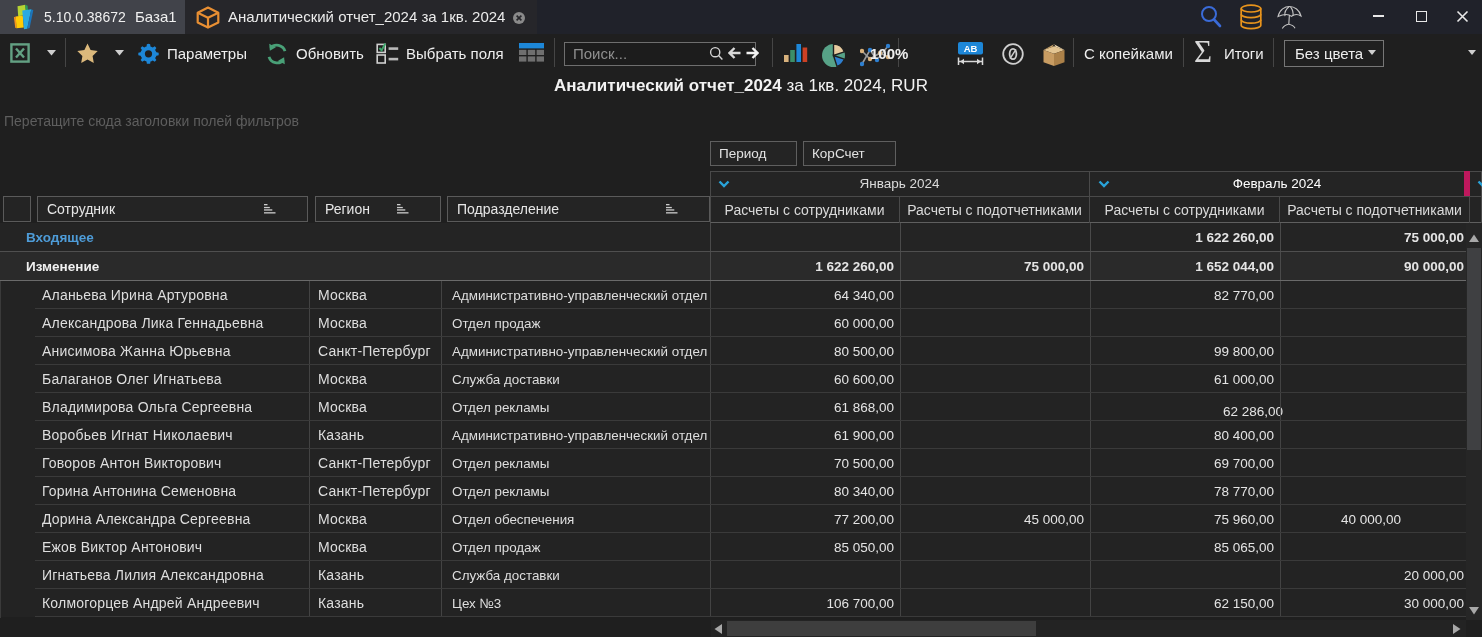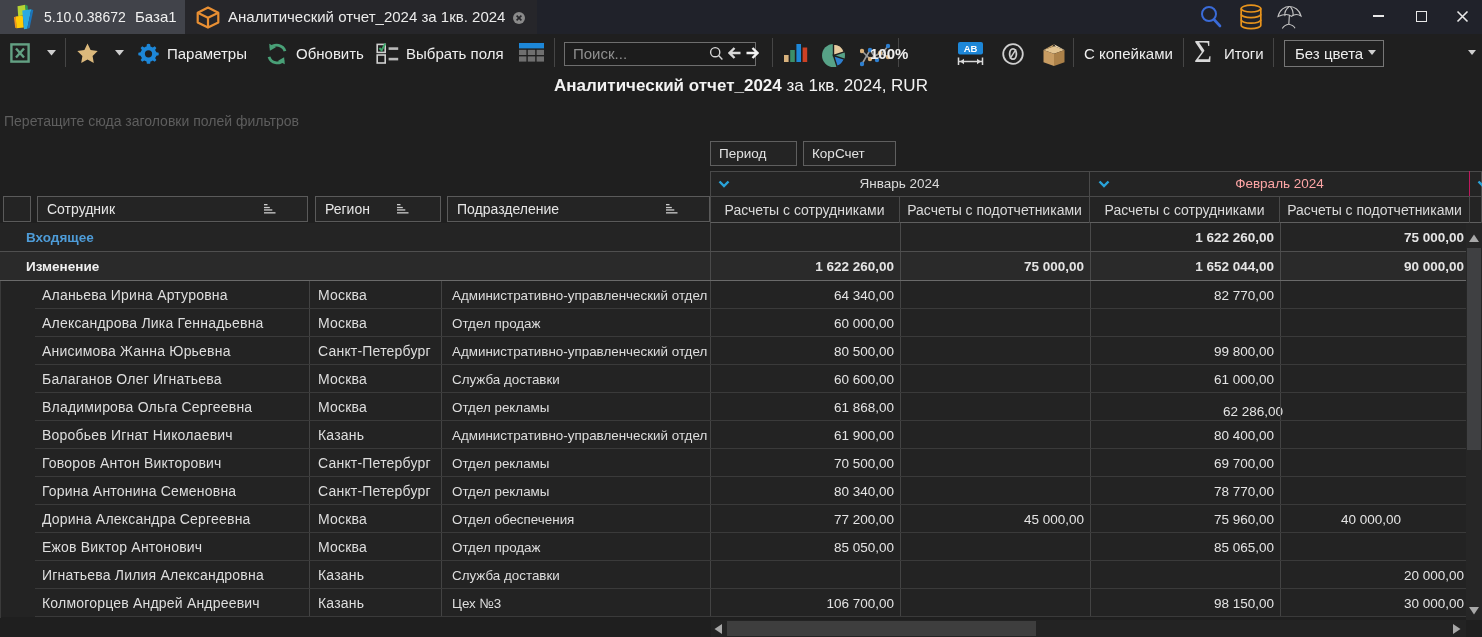--- a/index.html
+++ b/index.html
@@ -186,21 +186,21 @@
   </svg>
 <div class="abs" style="left:0;top:76px;width:1482px;height:22px;text-align:center;font-size:17px;color:#f2f2f2;"><b>Аналитический отчет_2024</b> за 1кв. 2024, RUR</div>
 <div class="abs" style="left:4px;top:113px;font-size:14px;color:#5e5e5e;">Перетащите сюда заголовки полей фильтров</div>
 <div class="abs" style="left:710px;top:141px;width:87px;height:25px;border:1px solid #5f5f5f;background:#242424;font-size:13.5px;display:flex;align-items:center;padding-left:8px;box-sizing:border-box;color:#e2e2e2;">Период</div>
 <div class="abs" style="left:803px;top:141px;width:93px;height:25px;border:1px solid #5f5f5f;background:#242424;font-size:13.5px;display:flex;align-items:center;padding-left:8px;box-sizing:border-box;color:#e2e2e2;">КорСчет</div>
 <div class="abs" style="left:710px;top:171px;width:772px;height:25px;background:#242424;border-top:1px solid #4a4a4a;border-left:1px solid #4a4a4a;box-sizing:border-box;"></div>
 <div class="abs" style="left:710px;top:171px;width:380px;height:25px;border-right:1px solid #4a4a4a;box-sizing:border-box;display:flex;align-items:center;justify-content:center;font-size:13.5px;color:#dadada;">Январь 2024</div>
 <svg class="ico" style="left:718px;top:180px;" width="12" height="8" viewBox="0 0 12 8">
     <path d="M1.5 1.5 L6 6 L10.5 1.5" fill="none" stroke="#29a3d9" stroke-width="2.4"></path>
   </svg>
-<div class="abs" style="left:1090px;top:171px;width:380px;height:25px;border-right:1px solid #be185d;box-sizing:border-box;display:flex;align-items:center;justify-content:center;font-size:13.5px;color:#fca5a5;">Февраль 2024</div>
+<div class="abs" style="left:1090px;top:171px;width:380px;height:25px;border-right:6px solid #be185d;box-sizing:border-box;display:flex;align-items:center;justify-content:center;font-size:13.5px;color:#ffffff;">Февраль 2024</div>
 <svg class="ico" style="left:1098px;top:180px;" width="12" height="8" viewBox="0 0 12 8">
     <path d="M1.5 1.5 L6 6 L10.5 1.5" fill="none" stroke="#29a3d9" stroke-width="2.4"></path>
   </svg>
 <div class="abs" style="left:1470px;top:171px;width:12px;height:25px;border-right:1px solid #4a4a4a;box-sizing:border-box;display:flex;align-items:center;justify-content:center;font-size:13.5px;color:#dadada;"></div>
 <svg class="ico" style="left:1477px;top:180px;" width="12" height="8" viewBox="0 0 12 8">
     <path d="M1.5 1.5 L6 6 L10.5 1.5" fill="none" stroke="#29a3d9" stroke-width="2.4"></path>
   </svg>
 <div class="abs" style="left:710px;top:196px;width:772px;height:27px;background:#242424;border-left:1px solid #4a4a4a;border-top:1px solid #4a4a4a;border-bottom:1px solid #5f5f5f;box-sizing:border-box;"></div>
 <div class="abs" style="left:710px;top:196px;width:190px;height:27px;border-right:1px solid #4a4a4a;box-sizing:border-box;display:flex;align-items:center;justify-content:center;font-size:14px;color:#dadada;overflow:hidden;">Расчеты с сотрудниками</div>
 <div class="abs" style="left:900px;top:196px;width:190px;height:27px;border-right:1px solid #4a4a4a;box-sizing:border-box;display:flex;align-items:center;justify-content:center;font-size:14px;color:#dadada;overflow:hidden;">Расчеты с подотчетниками</div>
@@ -406,21 +406,21 @@
     <div class="vline" style="left:900px;top:0;height:100%;background:#434343;"></div>
     <div class="vline" style="left:1090px;top:0;height:100%;background:#434343;"></div>
     <div class="vline" style="left:1280px;top:0;height:100%;background:#434343;"></div>
     <div style="position:absolute;left:35px;right:0;bottom:0;height:1px;background:#3a3a3a;"></div>
   </div>
 <div class="abs" style="left:0;top:589px;width:1482px;height:28px;background:#232323;box-sizing:border-box;font-size:13.5px;">
     <div style="position:absolute;left:42px;width:266px;font-size:14px;letter-spacing:0.2px;top:0;height:100%;display:flex;align-items:center;color:#dedede;white-space:nowrap;overflow:hidden;">Колмогорцев Андрей Андреевич</div>
     <div style="position:absolute;left:318px;width:122px;font-size:14px;letter-spacing:0.2px;top:0;height:100%;display:flex;align-items:center;color:#dedede;white-space:nowrap;overflow:hidden;">Казань</div>
     <div style="position:absolute;left:452px;width:256px;font-size:13.4px;top:0;height:100%;display:flex;align-items:center;color:#dedede;white-space:nowrap;overflow:hidden;">Цех №3</div>
     <div style="position:absolute;left:710px;width:184px;top:0;height:100%;display:flex;align-items:center;justify-content:flex-end;">106 700,00</div>
-    <div style="position:absolute;left:1090px;width:184px;top:0;height:100%;display:flex;align-items:center;justify-content:flex-end;">98 150,00</div>
+    <div style="position:absolute;left:1090px;width:184px;top:0;height:100%;display:flex;align-items:center;justify-content:flex-end;">62 150,00</div>
     <div style="position:absolute;left:1280px;width:184px;top:0;height:100%;display:flex;align-items:center;justify-content:flex-end;">30 000,00</div>
     <div class="vline" style="left:309px;top:0;height:100%;background:#434343;"></div>
     <div class="vline" style="left:441px;top:0;height:100%;background:#434343;"></div>
     <div class="vline" style="left:710px;top:0;height:100%;background:#434343;"></div>
     <div class="vline" style="left:900px;top:0;height:100%;background:#434343;"></div>
     <div class="vline" style="left:1090px;top:0;height:100%;background:#434343;"></div>
     <div class="vline" style="left:1280px;top:0;height:100%;background:#434343;"></div>
     <div style="position:absolute;left:35px;right:0;bottom:0;height:1px;background:#3a3a3a;"></div>
   </div>
 <div class="vline" style="left:0;top:281px;height:337px;background:#3a3a3a;"></div>

